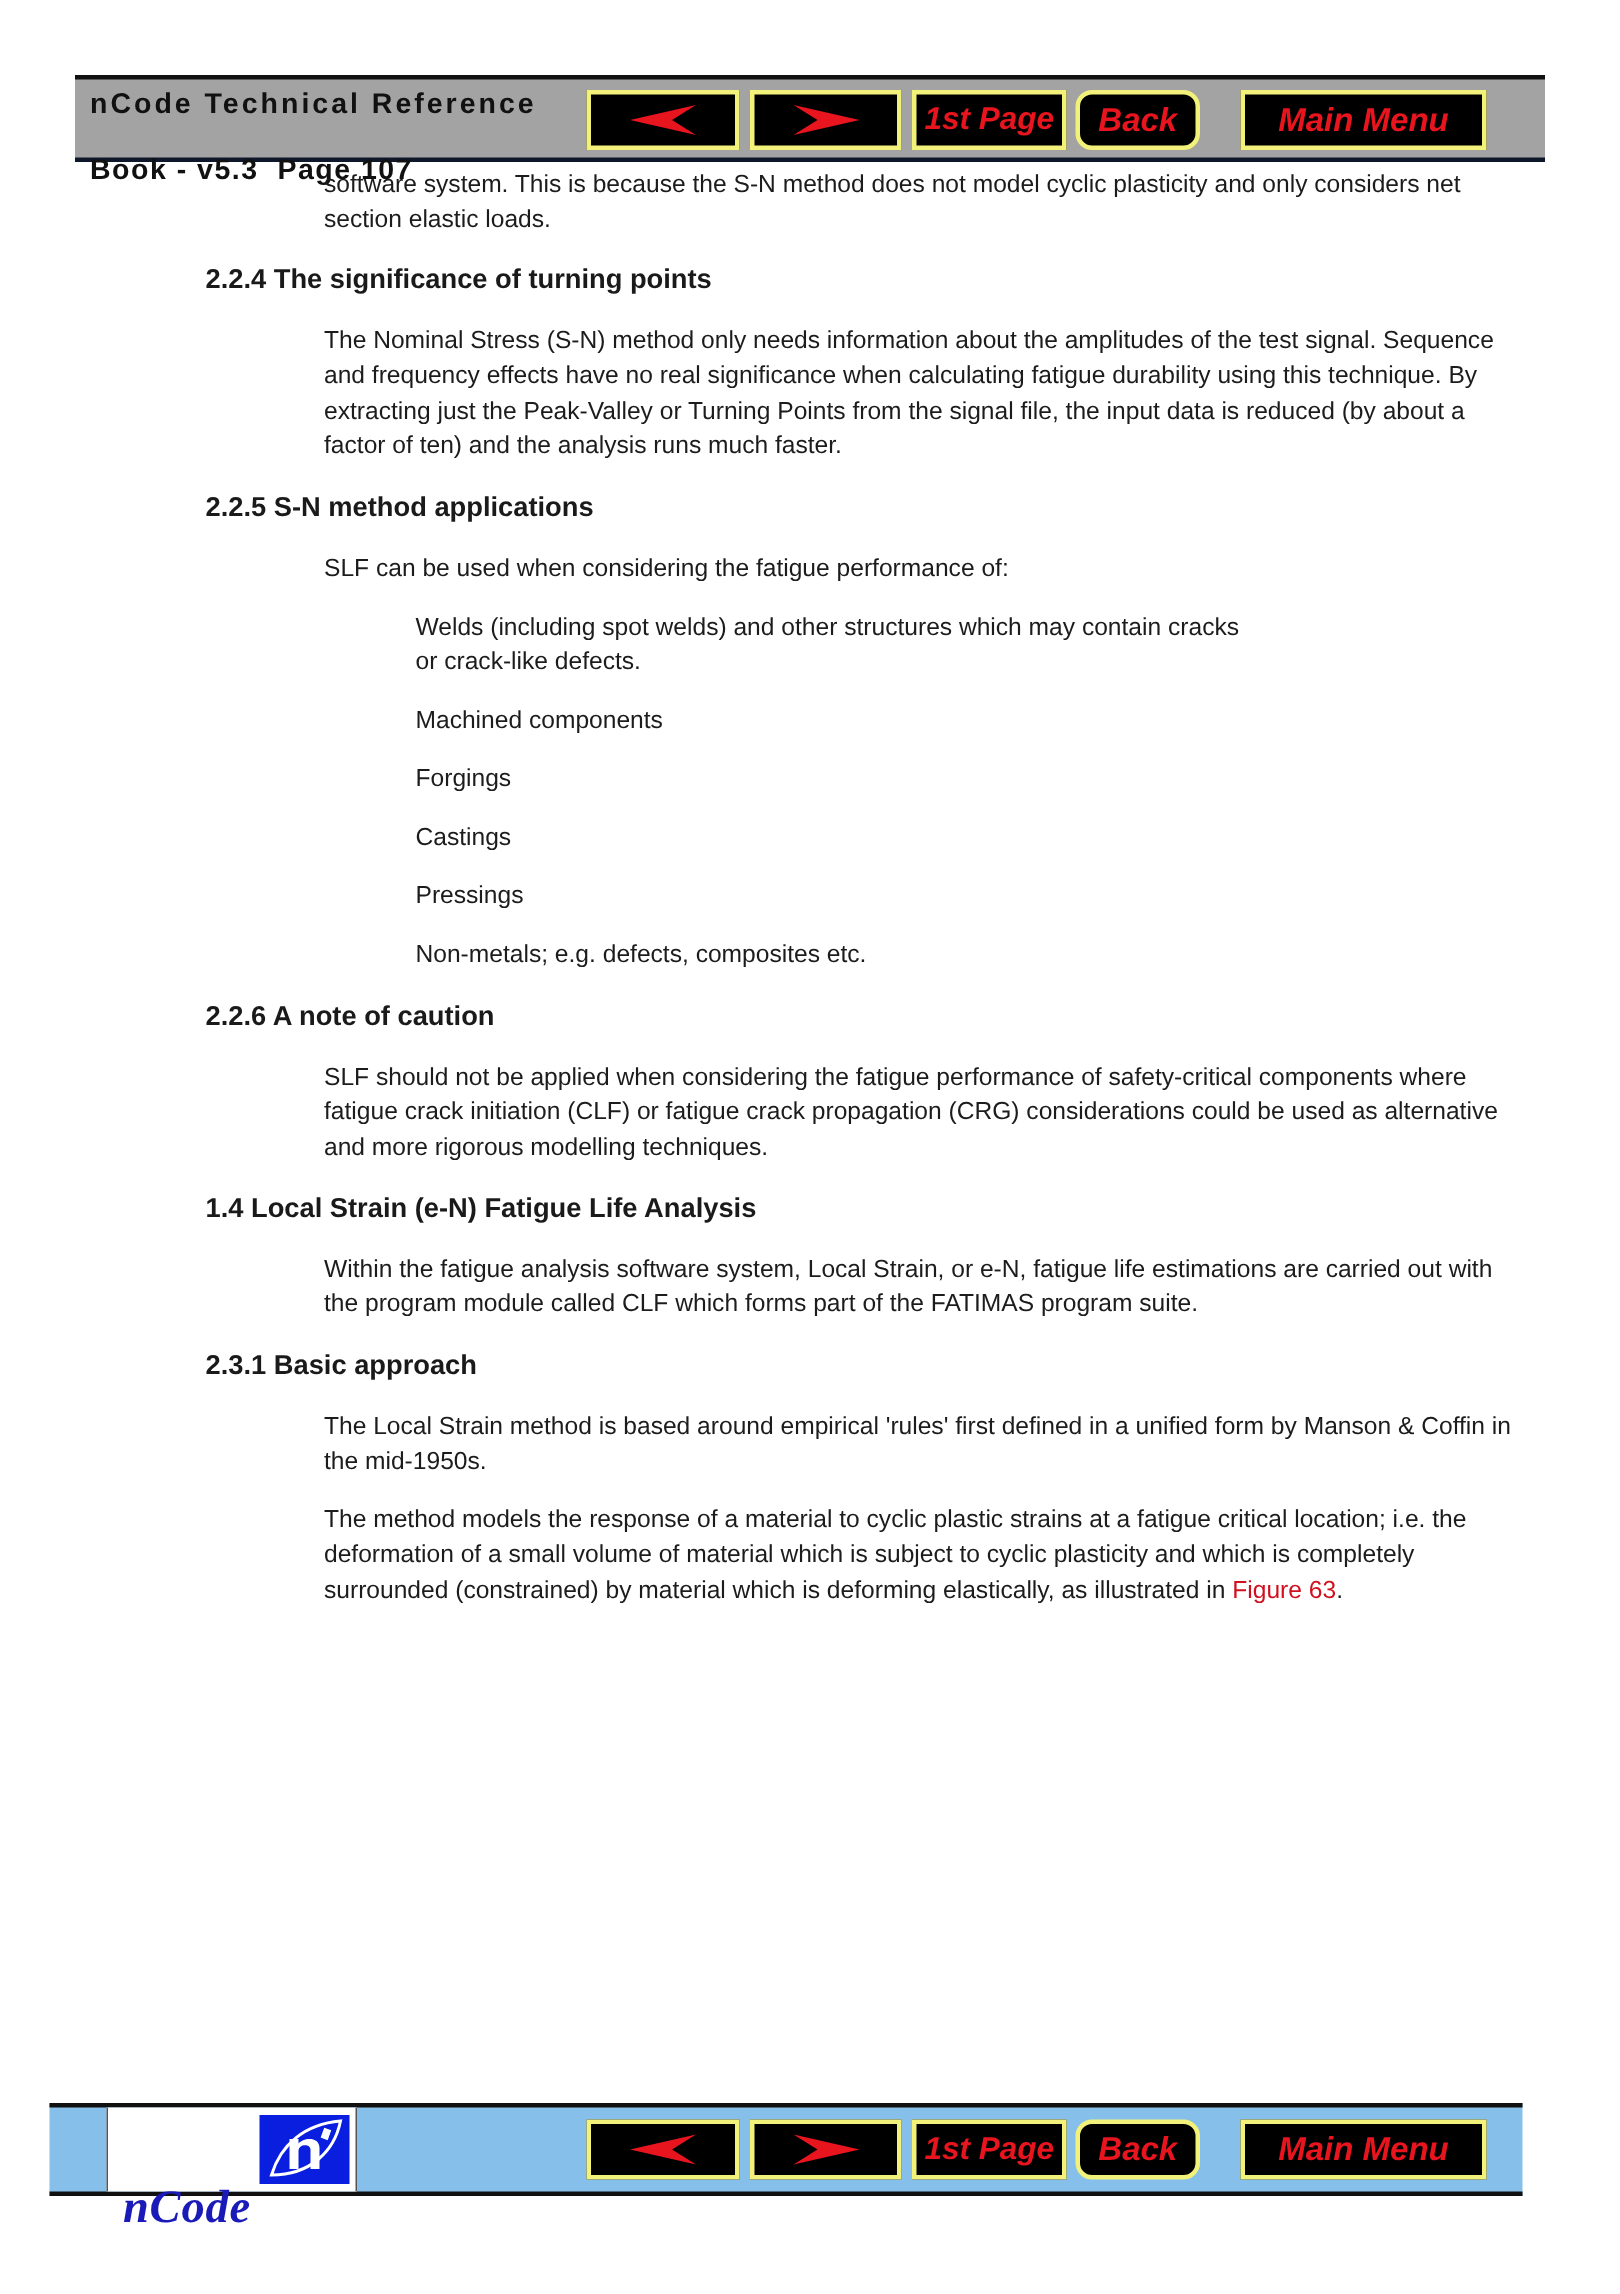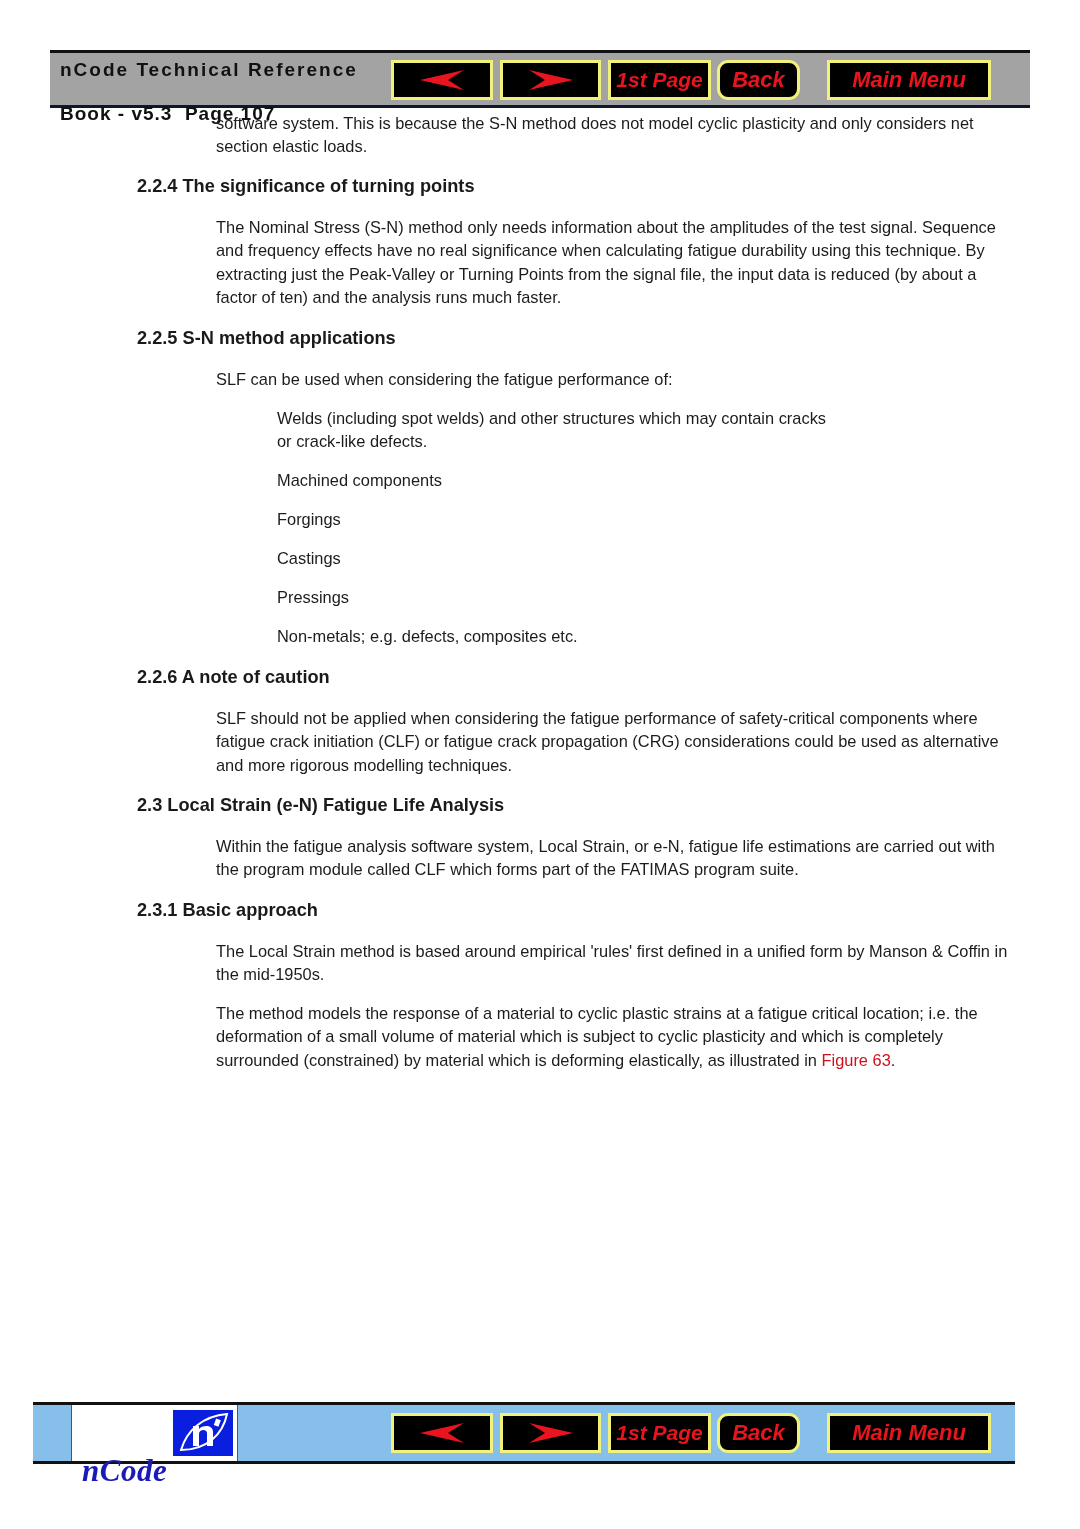--- a/index.html
+++ b/index.html
@@ -101,21 +101,21 @@
   <div class="p ind2" style="top:407px; width:560px">Welds (including spot welds) and other structures which may contain cracks or crack-like defects.</div>
   <div class="p ind2" style="top:469px">Machined components</div>
   <div class="p ind2" style="top:508px">Forgings</div>
   <div class="p ind2" style="top:547px">Castings</div>
   <div class="p ind2" style="top:586px">Pressings</div>
   <div class="p ind2" style="top:625px">Non-metals; e.g. defects, composites etc.</div>
 
   <div class="h" style="top:667px">2.2.6 A note of caution</div>
   <div class="p" style="top:707px">SLF should not be applied when considering the fatigue performance of safety-critical components where fatigue crack initiation (CLF) or fatigue crack propagation (CRG) considerations could be used as alternative and more rigorous modelling techniques.</div>
 
-  <div class="h" style="top:795px">2.3 Local Strain (e-N) Fatigue Life Analysis</div>
+  <div class="h" style="top:795px">1.4 Local Strain (e-N) Fatigue Life Analysis</div>
   <div class="p" style="top:835px">Within the fatigue analysis software system, Local Strain, or e-N, fatigue life estimations are carried out with the program module called CLF which forms part of the FATIMAS program suite.</div>
 
   <div class="h" style="top:900px">2.3.1 Basic approach</div>
   <div class="p" style="top:940px">The Local Strain method is based around empirical 'rules' first defined in a unified form by Manson &amp; Coffin in the mid-1950s.</div>
   <div class="p" style="top:1002px">
     <span>The method models the response of a material to cyclic plastic strains at a fatigue critical location; i.e. the deformation of a small volume of material which is subject to cyclic plasticity and which is completely surrounded (constrained) by material which is deforming elastically, as illustrated in</span>
     <span class="link">Figure 63</span><span>.</span>
   </div>
 </div>
 

